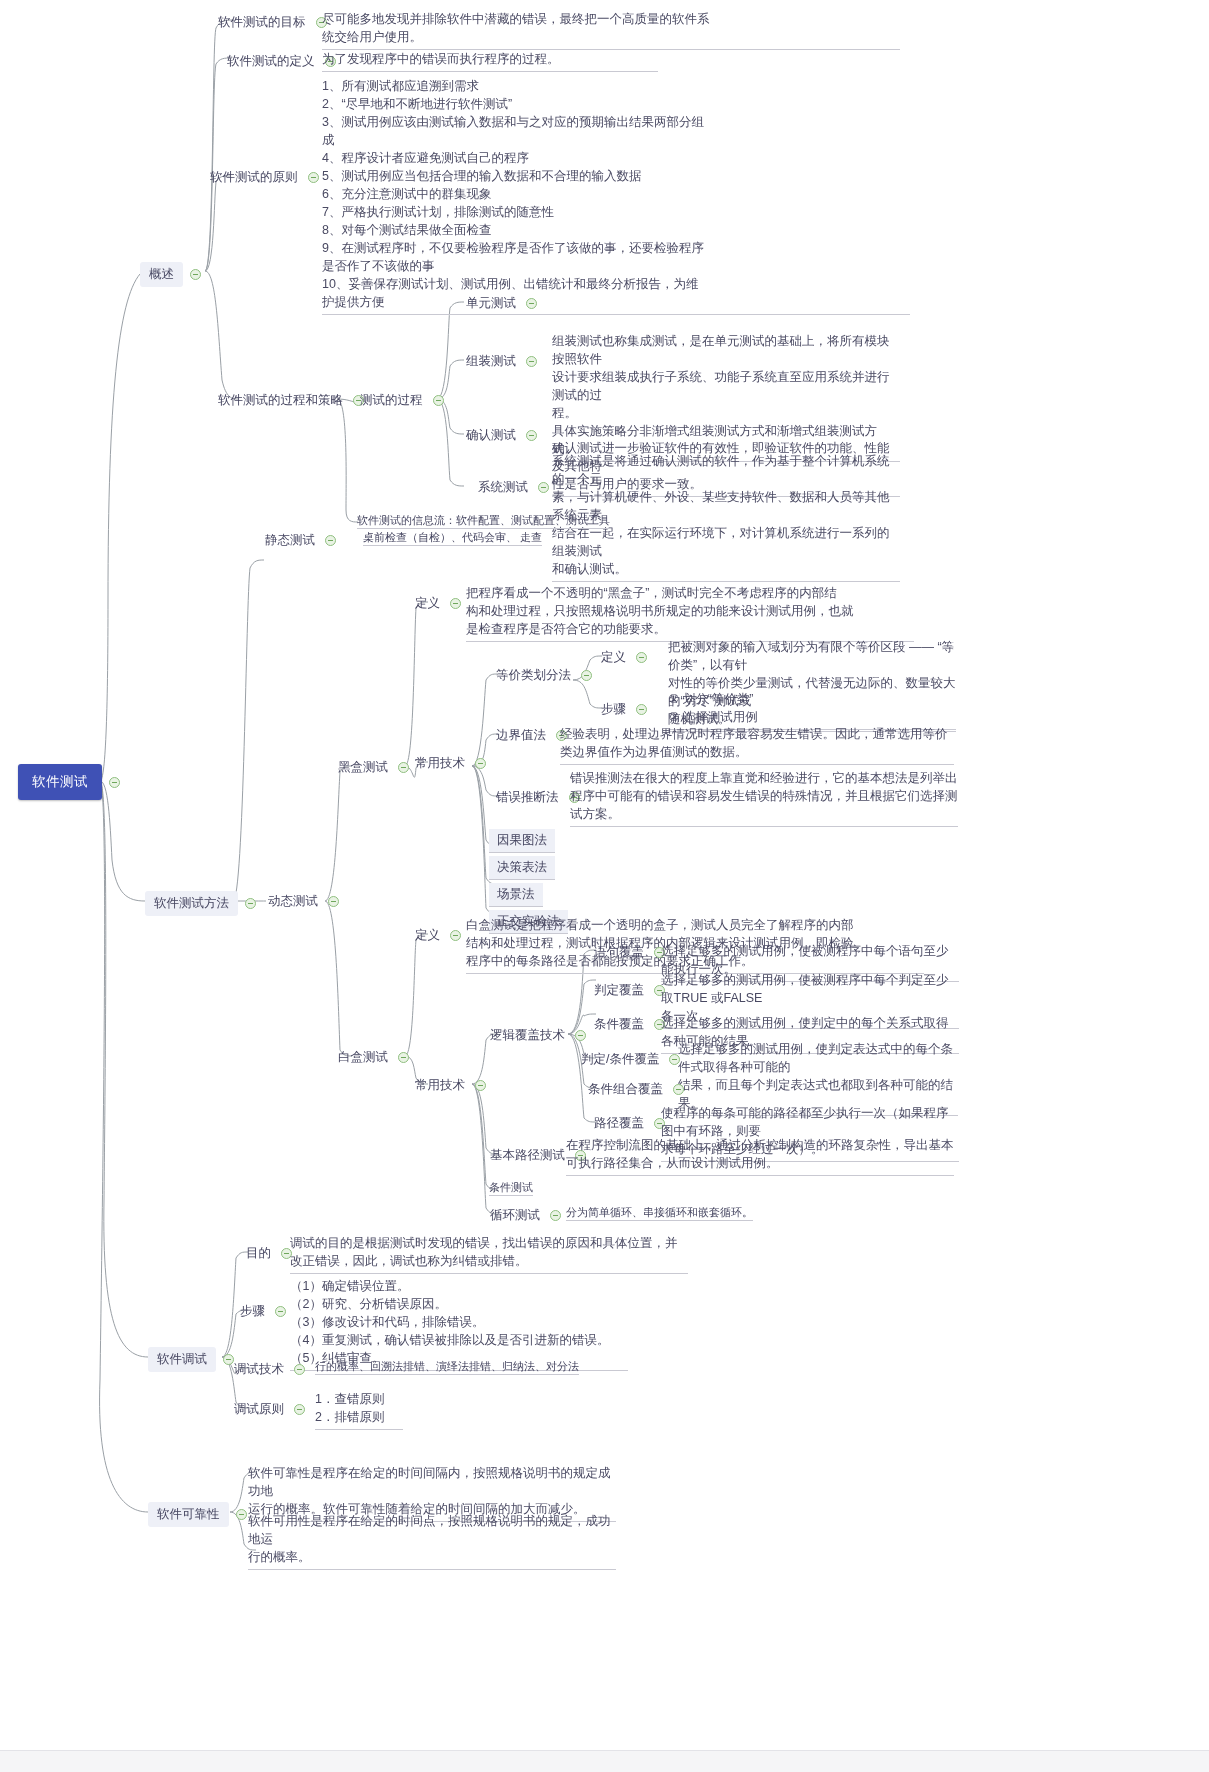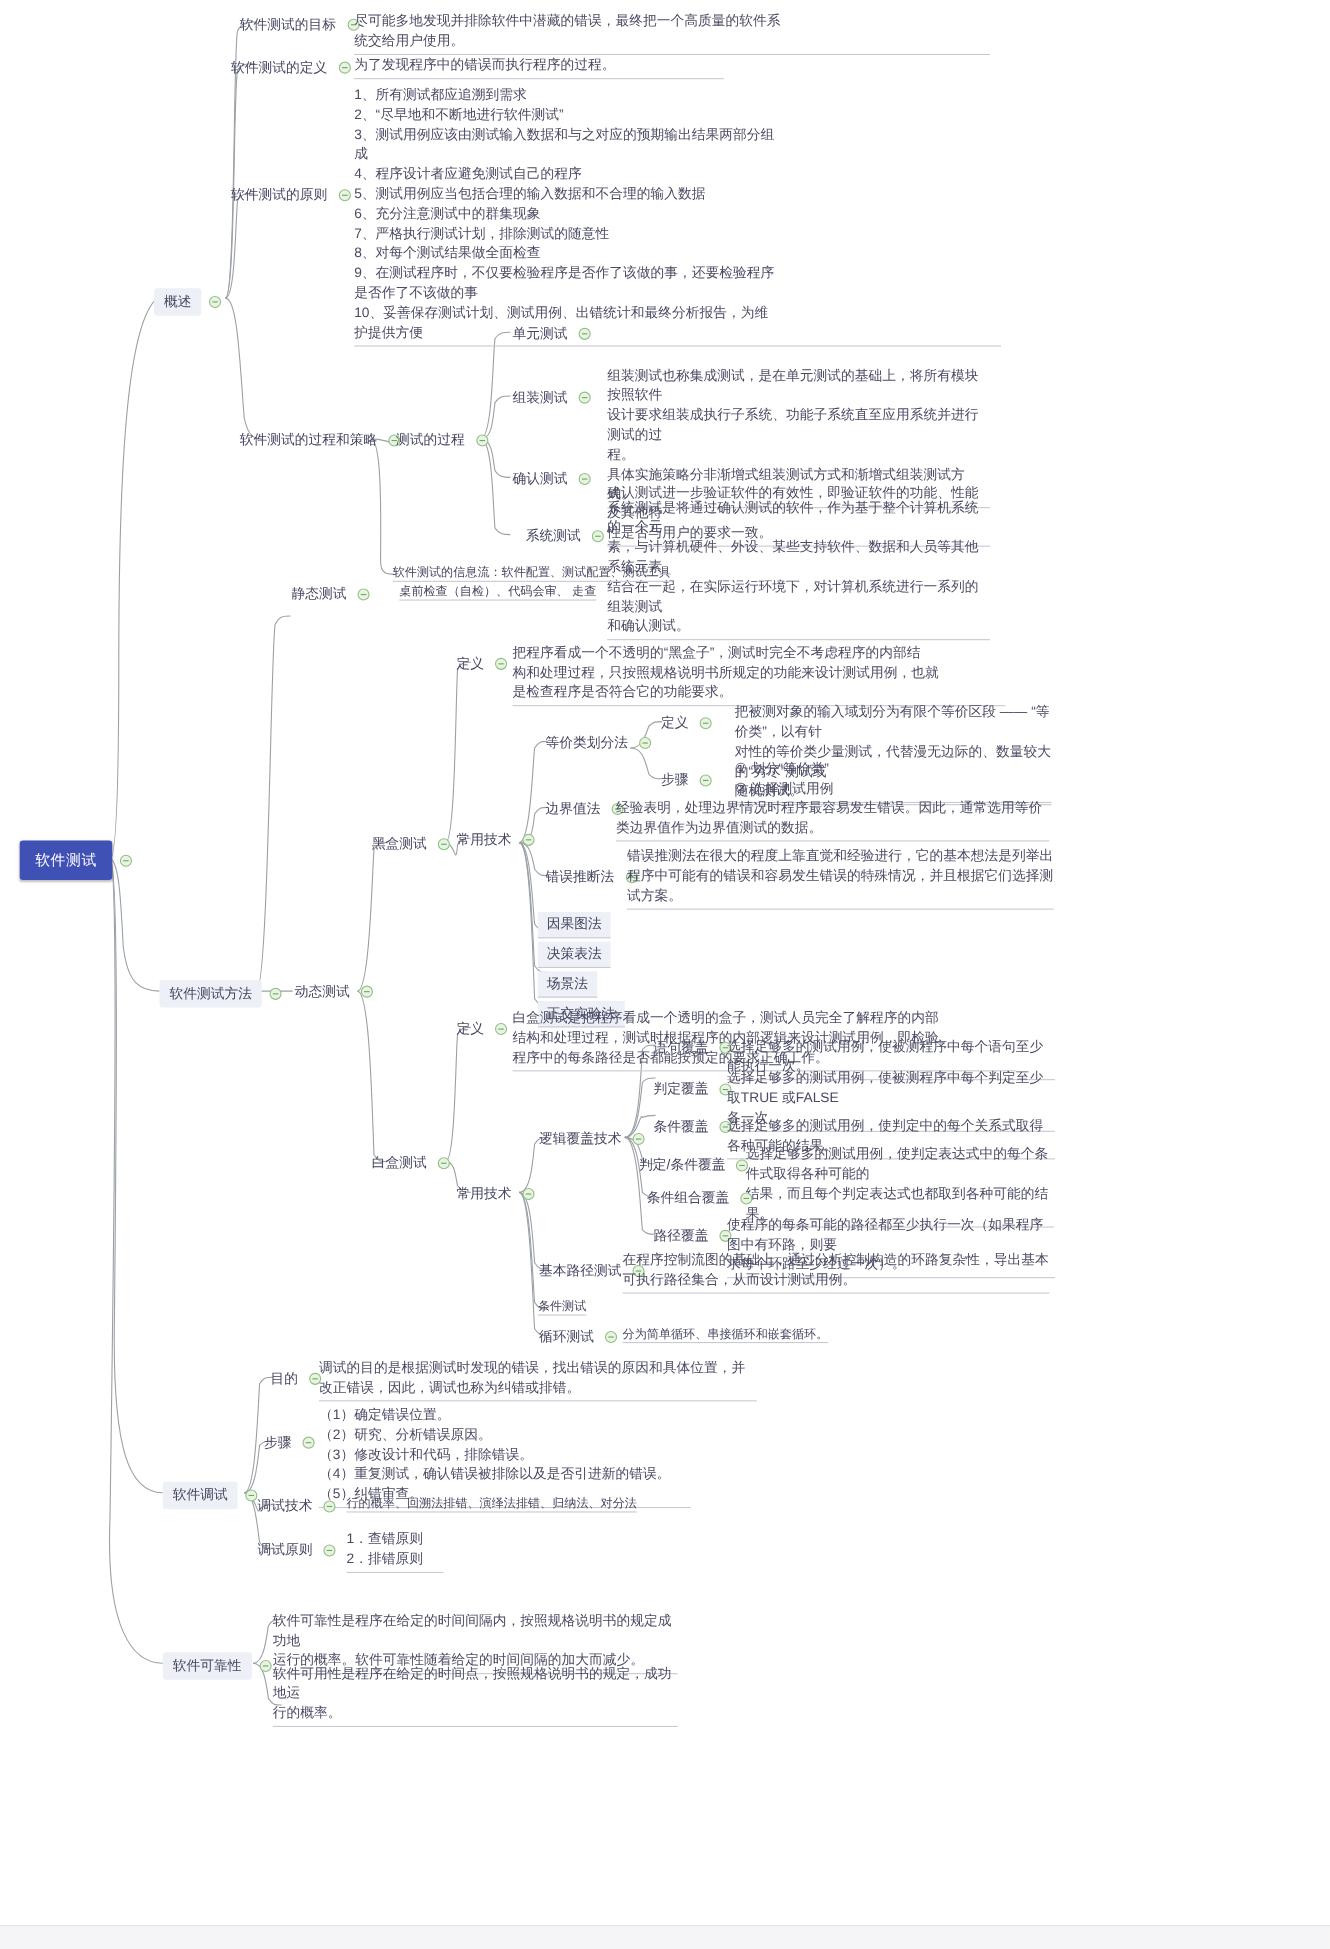--- a/index.html
+++ b/index.html
@@ -149,21 +149,21 @@
     <div class="plain">软件测试的目标</div>
     <span class="tog">
         <i></i>
       </span>
   </div>
   <div class="node" style="left:322px; top:10px; width:580px;">
     <div class="leaf" style="width:578px;">尽可能多地发现并排除软件中潜藏的错误，最终把一个高质量的软件系
 统交给用户使用。</div>
   </div>
 
-  <div class="node" style="left:207px; top:51px;">
+  <div class="node" style="left:224px; top:51px;">
     <div class="plain">软件测试的定义</div>
     <span class="tog">
         <i></i>
       </span>
   </div>
   <div class="node" style="left:322px; top:50px; width:340px;">
     <div class="leaf" style="width:336px;">为了发现程序中的错误而执行程序的过程。</div>
   </div>
 
   <div class="node" style="left:207px; top:167px;">

